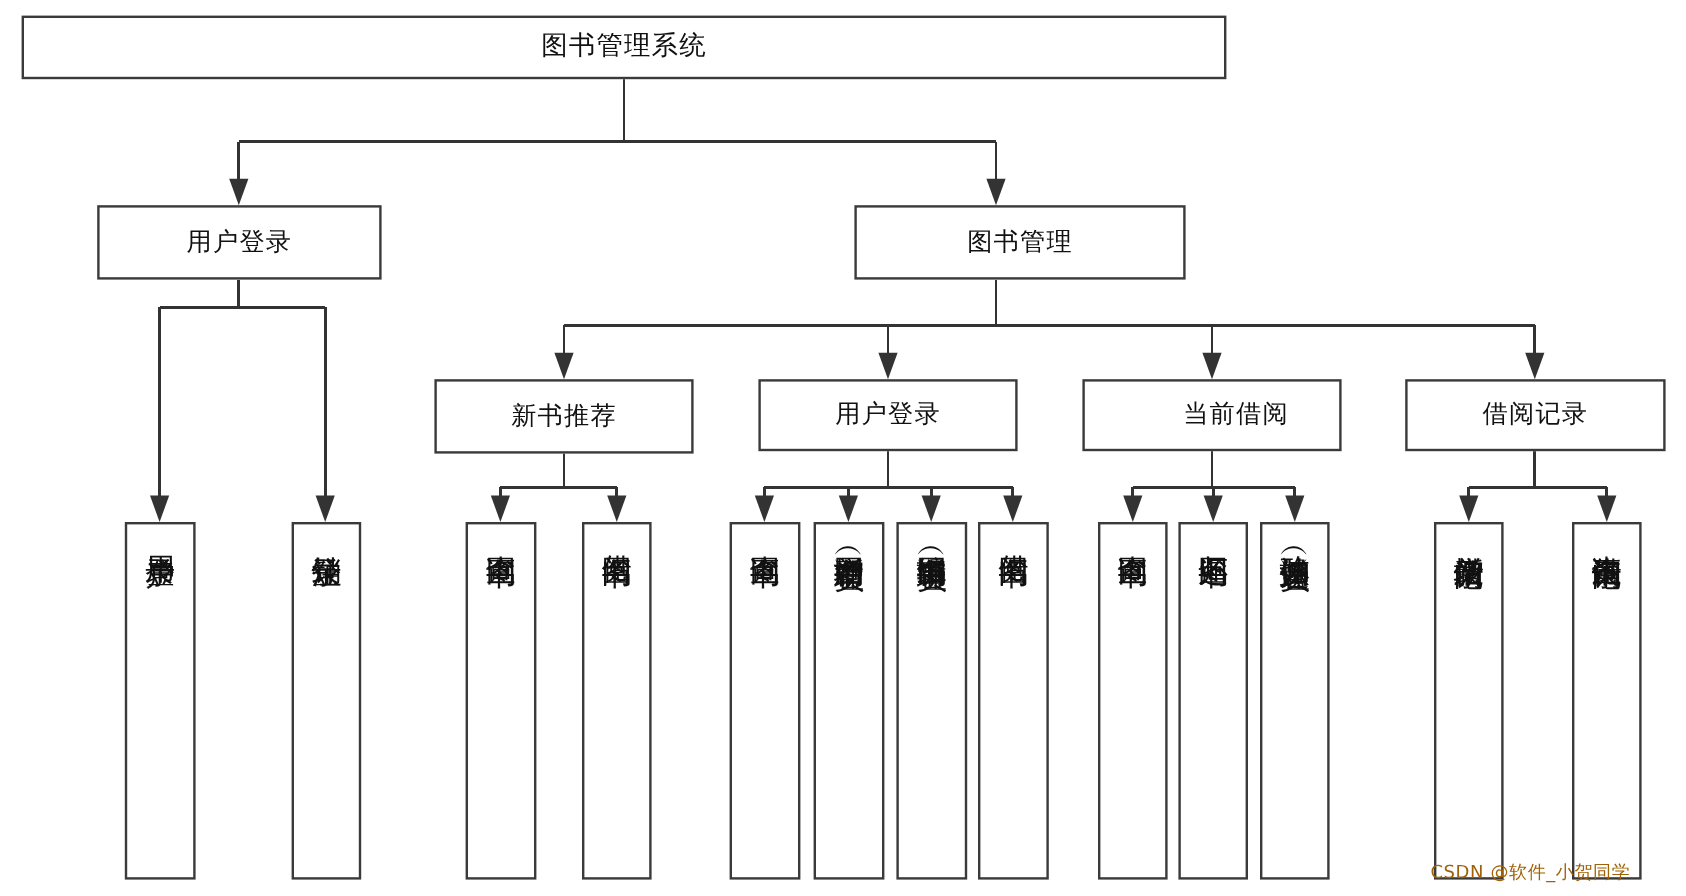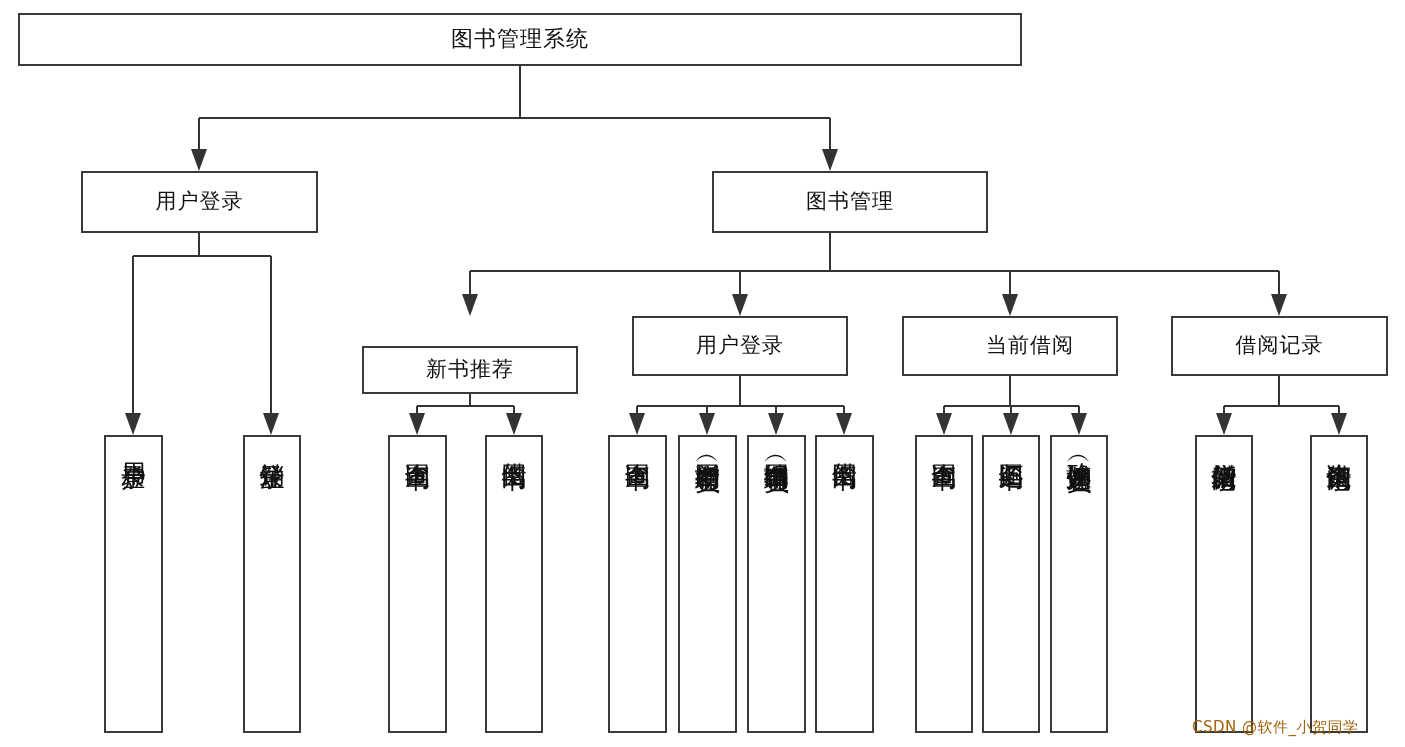--- a/index.html
+++ b/index.html
@@ -127,21 +127,21 @@
   <div id="nodes-layer">
       <div class="node h root" style="left: 18px; top: 13px; width: 1004px; height: 53px; border-color: rgb(58, 58, 58); background: rgb(255, 255, 255);">
         <span class="lbl" style="color: rgb(17, 17, 17);">图书管理系统</span>
       </div>
       <div class="node h" style="left: 81px; top: 171px; width: 237px; height: 62px; border-color: rgb(58, 58, 58); background: rgb(255, 255, 255);">
         <span class="lbl" style="color: rgb(17, 17, 17);">用户登录</span>
       </div>
       <div class="node h" style="left: 712px; top: 171px; width: 276px; height: 62px; border-color: rgb(58, 58, 58); background: rgb(255, 255, 255);">
         <span class="lbl" style="color: rgb(17, 17, 17);">图书管理</span>
       </div>
-      <div class="node h" style="left: 362px; top: 316px; width: 216px; height: 48px; border-color: rgb(58, 58, 58); background: rgb(255, 255, 255); margin-top: 30px;">
+      <div class="node h" style="left: 362px; top: 316px; width: 216px; height: 62px; border-color: rgb(58, 58, 58); background: rgb(255, 255, 255);">
         <span class="lbl" style="color: rgb(17, 17, 17);">新书推荐</span>
       </div>
       <div class="node h" style="left: 632px; top: 316px; width: 216px; height: 60px; border-color: rgb(58, 58, 58); background: rgb(255, 255, 255);">
         <span class="lbl" style="color: rgb(17, 17, 17);">用户登录</span>
       </div>
       <div class="node h" style="left: 902px; top: 316px; width: 216px; height: 60px; border-color: rgb(58, 58, 58); background: rgb(255, 255, 255); padding-left: 40px;">
         <span class="lbl" style="color: rgb(17, 17, 17);">当前借阅</span>
       </div>
       <div class="node h" style="left: 1171px; top: 316px; width: 217px; height: 60px; border-color: rgb(58, 58, 58); background: rgb(255, 255, 255);">
         <span class="lbl" style="color: rgb(17, 17, 17);">借阅记录</span>

